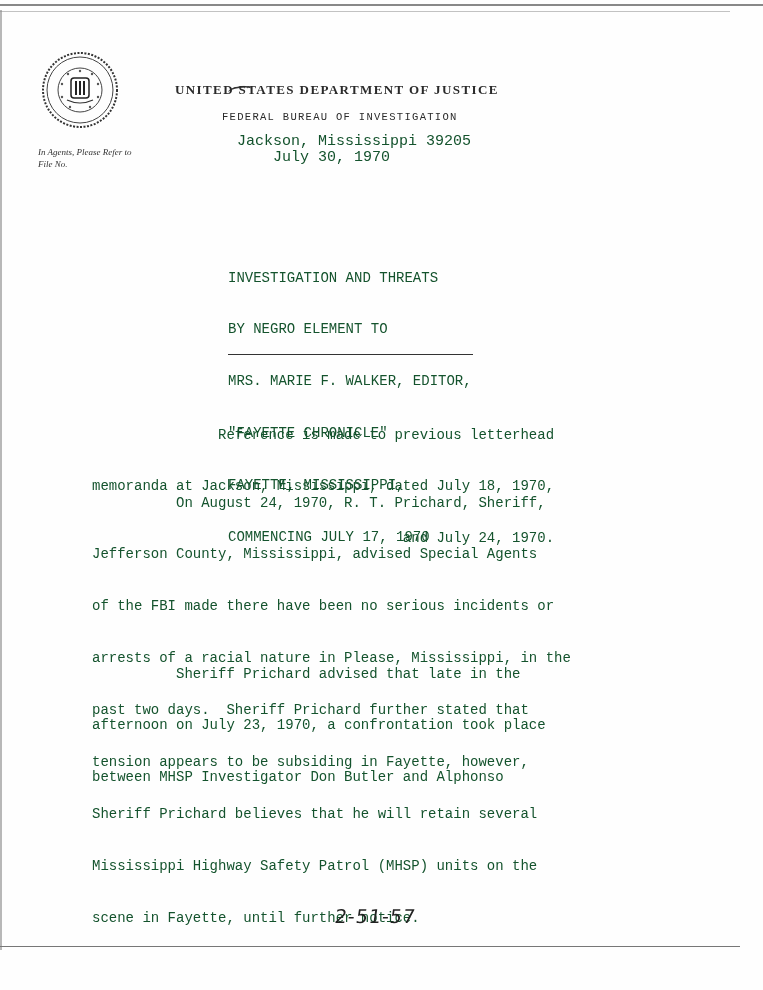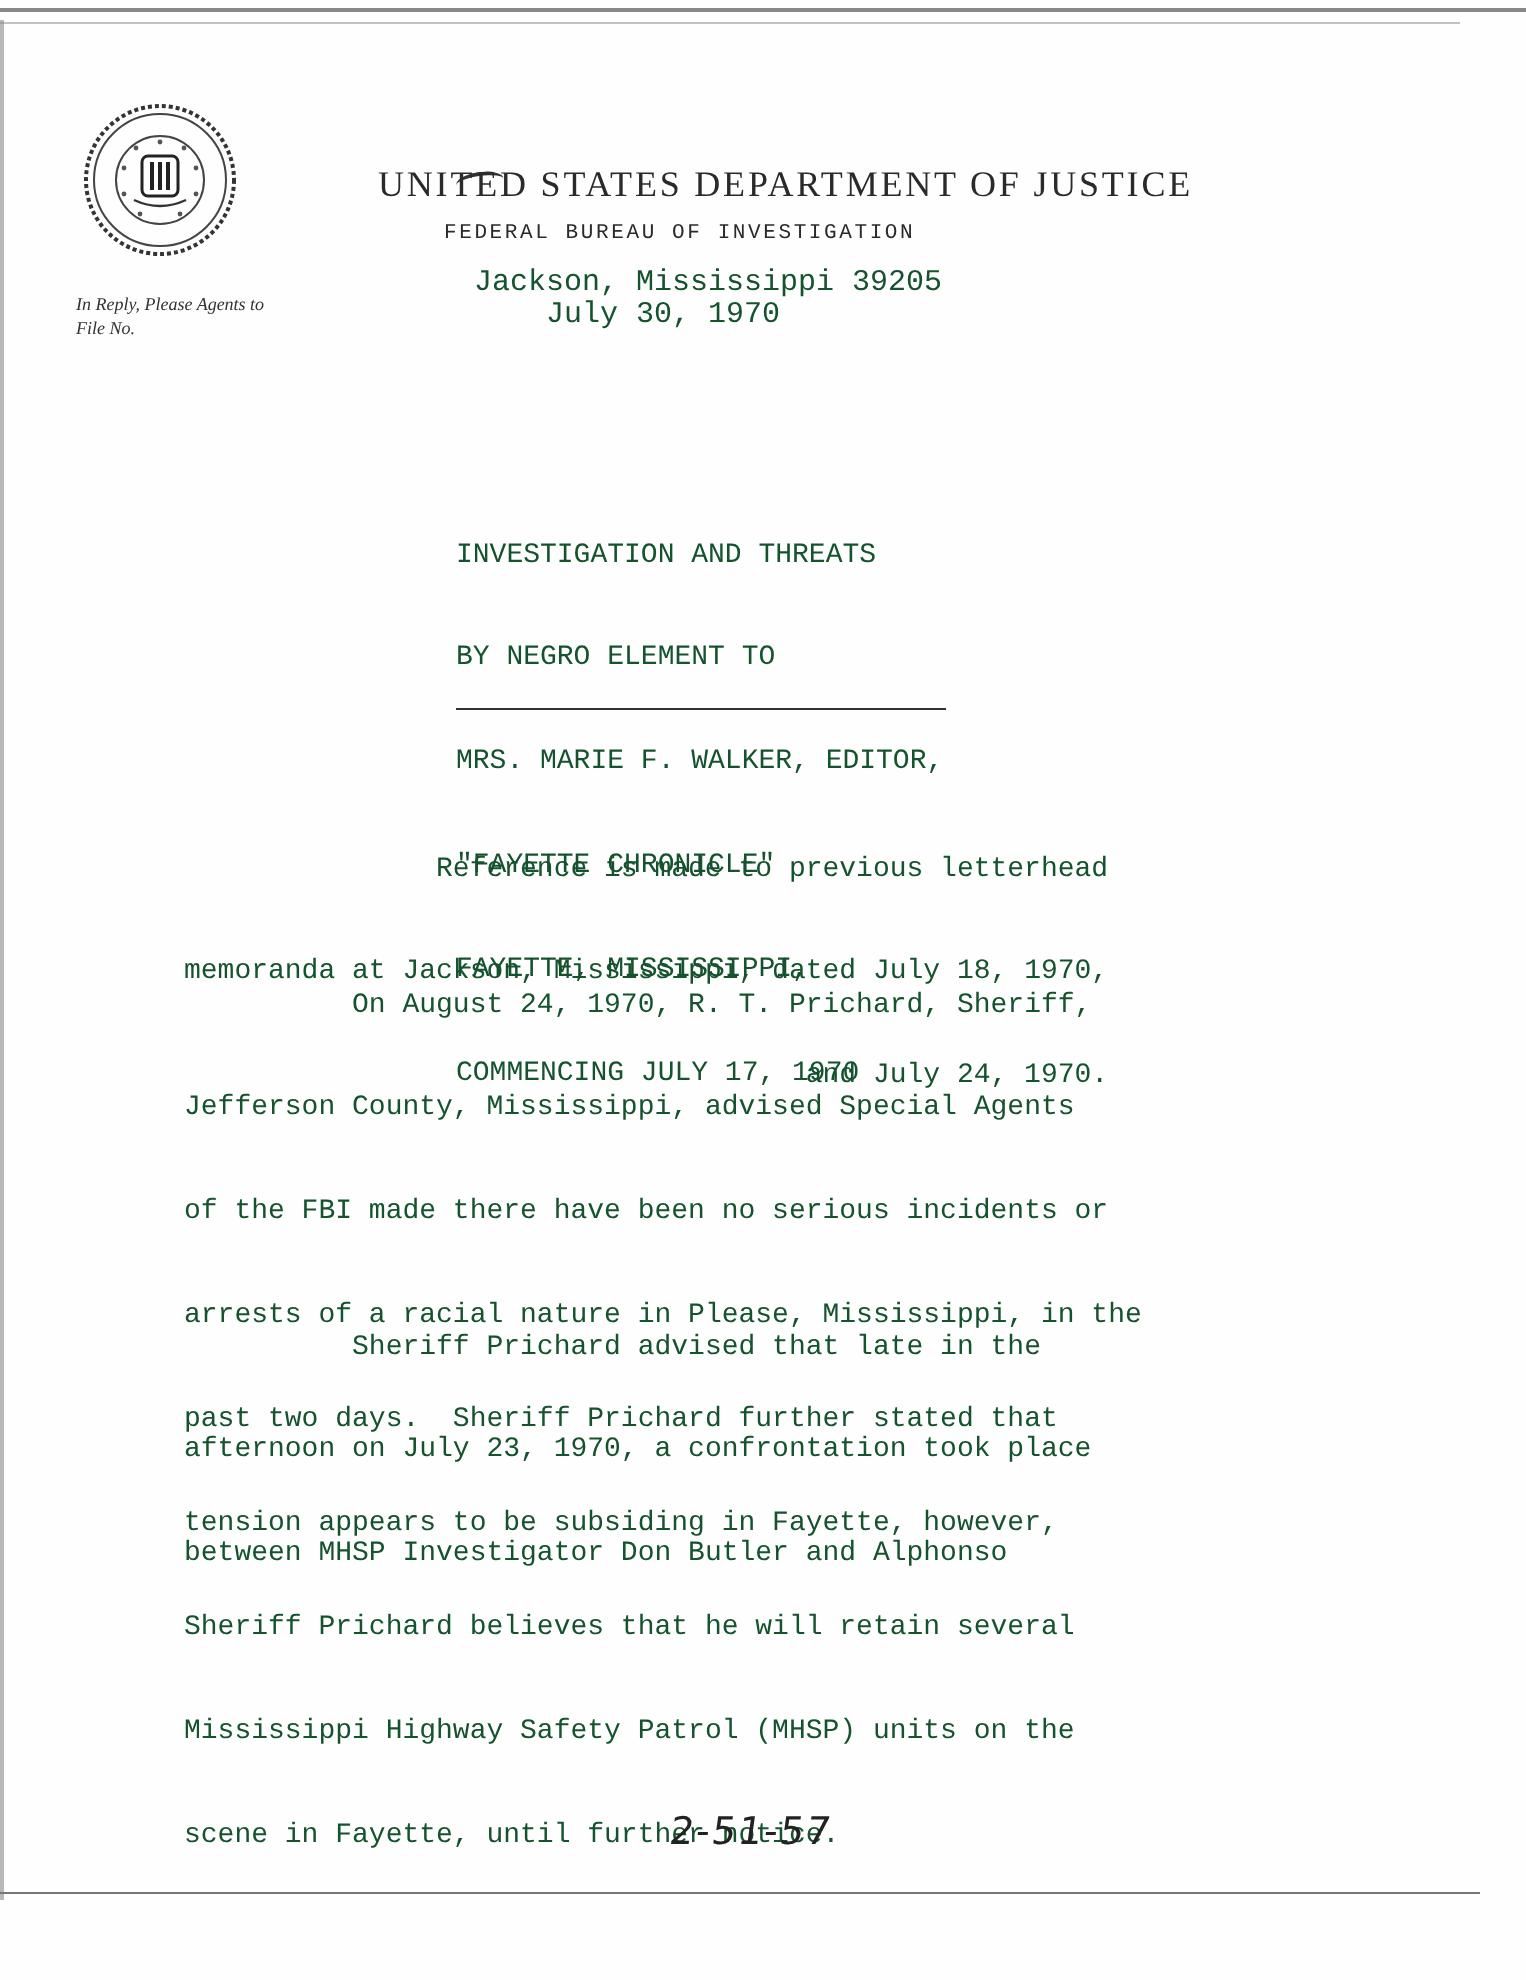--- a/index.html
+++ b/index.html
@@ -4,21 +4,21 @@
   <style>
     html, body { margin: 0; padding: 0; background: #ffffff; }
     body { width: 763px; height: 990px; position: relative; overflow: hidden; }
     .page { position: absolute; left: 0; top: 0; width: 763px; height: 990px; background: #fefefe; }
     .top-edge { position: absolute; left: 0; top: 4px; width: 763px; height: 2px; background: #6a6a6a; opacity: .8; }
     .top-edge2 { position: absolute; left: 0; top: 11px; width: 730px; height: 1px; background: #9a9a9a; opacity: .6; }
     .left-edge { position: absolute; left: 0; top: 10px; width: 2px; height: 940px; background: #888; opacity: .6; }
     .bottom-edge { position: absolute; left: 0; top: 946px; width: 740px; height: 1px; background: #777; }
     .seal { position: absolute; left: 40px; top: 50px; width: 80px; height: 80px; }
     .reply { position: absolute; left: 38px; top: 146px; font-family: "Liberation Serif", serif; font-style: italic; font-size: 9px; line-height: 12px; color: #333; }
-    .dept { position: absolute; left: 189px; top: 82px; font-family: "Liberation Serif", serif; font-size: 18px; letter-spacing: 1.4px; color: #2a2a2a; }
+    .dept { position: absolute; left: 175px; top: 82px; font-family: "Liberation Serif", serif; font-size: 13px; letter-spacing: 1.4px; color: #2a2a2a; font-weight: bold; }
     .bureau { position: absolute; left: 222px; top: 111px; font-family: Liberation Mono, monospace; font-size: 10.5px; letter-spacing: 1.3px; color: #2a2a2a; }
     .mono { font-family: "Liberation Mono", monospace; color: #14532d; }
     .city { position: absolute; left: 237px; top: 133px; font-size: 15px; }
     .date { position: absolute; left: 273px; top: 149px; font-size: 15px; }
     .caption { position: absolute; left: 228px; top: 235px; font-size: 14px; line-height: 17.3px; white-space: pre; }
     .caption-rule { position: absolute; left: 228px; top: 354px; width: 245px; height: 1px; background: #333; }
     .body-text { position: absolute; left: 92px; font-size: 14px; line-height: 17.3px; white-space: pre; }
     .p1 { top: 392px; text-align: right; }
     .p2 { top: 460px; }
     .p3 { top: 631px; }
@@ -53,21 +53,21 @@
           <circle cx="50" cy="57" r="1.2"></circle>
           <circle cx="30" cy="57" r="1.2"></circle>
         <circle cx="22" cy="47" r="1.2"></circle>
           <circle cx="22" cy="34" r="1.2"></circle>
           <circle cx="28" cy="24" r="1.2"></circle>
       </g>
     </svg>
   </div>
 
   <div class="reply">
-    <div>In Reply, Please Agents to</div>
+    <div>In Agents, Please Refer to</div>
     <div>File No.</div>
   </div>
 
   <div class="dept">UNITED STATES DEPARTMENT OF JUSTICE</div>
   <div class="bureau">FEDERAL BUREAU OF INVESTIGATION</div>
   <div class="city mono">Jackson, Mississippi 39205</div>
   <div class="date mono">July 30, 1970</div>
 
   <div class="caption mono">
     <div>INVESTIGATION AND THREATS</div>

